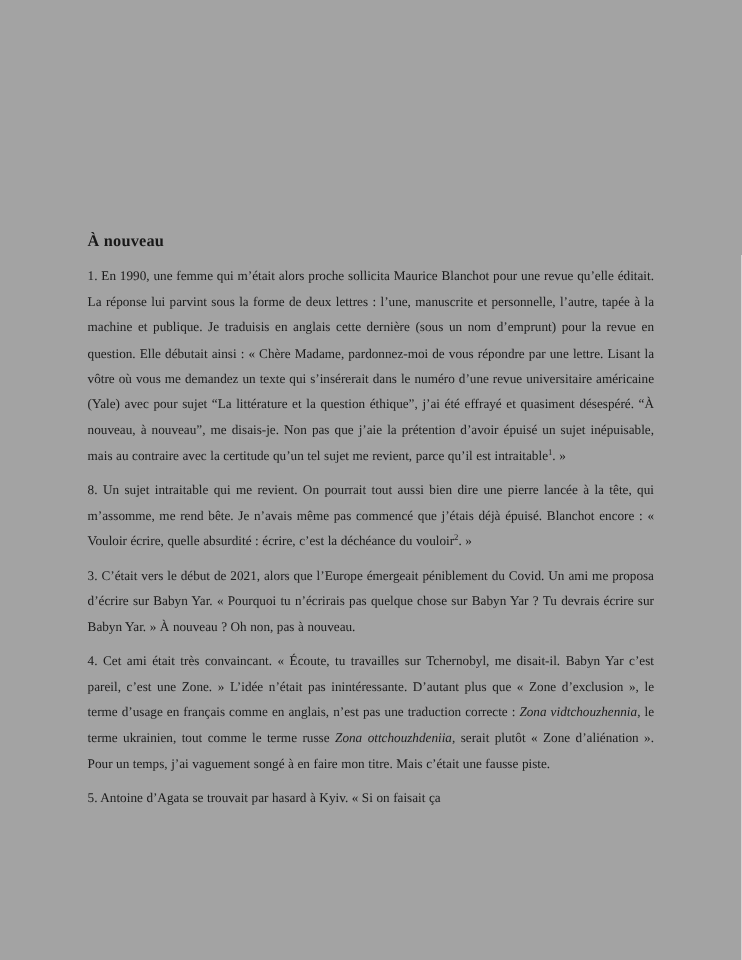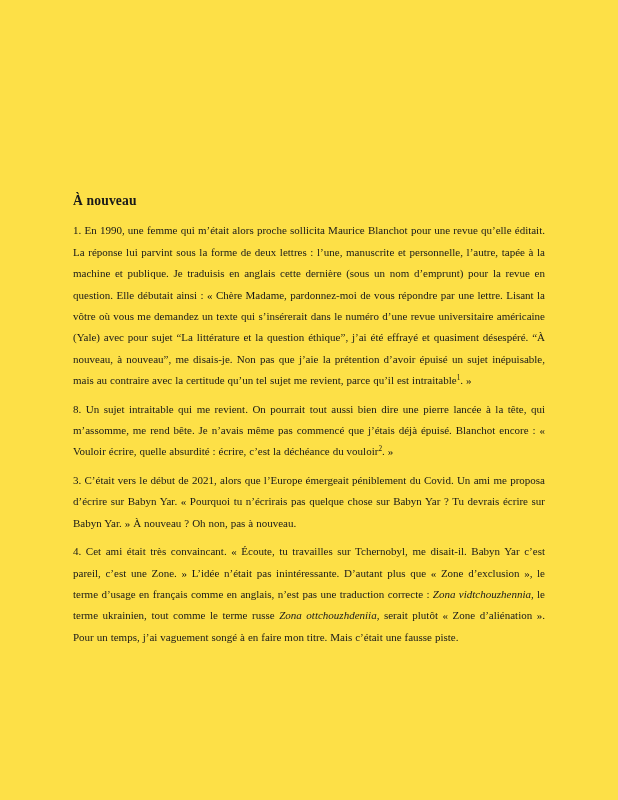--- a/index.html
+++ b/index.html
@@ -66,26 +66,27 @@
 
   sup.fn {
     font-size: 0.66em;
     line-height: 0;
     vertical-align: 0.52em;
   }
 </style>
 </head>
 <body style="color: rgb(25, 25, 25);">
 
-<div id="page" style="background: #fde047;">
+<div id="page" style="background: #a3a3a3;">
   <div id="text-column">
 
     <h1 id="chapter-title">À nouveau</h1>
 
     <div id="paragraphs">
         <p class="para"><span>1. En 1990, une femme qui m’était alors proche sollicita Maurice Blanchot pour une revue qu’elle éditait. La réponse lui parvint sous la forme de deux lettres : l’une, manuscrite et personnelle, l’autre, tapée à la machine et publique. Je traduisis en anglais cette dernière (sous un nom d’emprunt) pour la revue en question. Elle débutait ainsi : « Chère Madame, pardonnez-moi de vous répondre par une lettre. Lisant la vôtre où vous me demandez un texte qui s’insérerait dans le numéro d’une revue universitaire américaine (Yale) avec pour sujet “La littérature et la question éthique”, j’ai été effrayé et quasiment désespéré. “À nouveau, à nouveau”, me disais-je. Non pas que j’aie la prétention d’avoir épuisé un sujet inépuisable, mais au contraire avec la certitude qu’un tel sujet me revient, parce qu’il est intraitable</span><sup class="fn">1</sup><span>. »</span></p>
         <p class="para"><span>8. Un sujet intraitable qui me revient. On pourrait tout aussi bien dire une pierre lancée à la tête, qui m’assomme, me rend bête. Je n’avais même pas commencé que j’étais déjà épuisé. Blanchot encore : « Vouloir écrire, quelle absurdité : écrire, c’est la déchéance du vouloir</span><sup class="fn">2</sup><span>. »</span></p>
         <p class="para"><span>3. C’était vers le début de 2021, alors que l’Europe émergeait péniblement du Covid. Un ami me proposa d’écrire sur Babyn Yar. « Pourquoi tu n’écrirais pas quelque chose sur Babyn Yar ? Tu devrais écrire sur Babyn Yar. » À nouveau ? Oh non, pas à nouveau.</span></p>
         <p class="para"><span>4. Cet ami était très convaincant. « Écoute, tu travailles sur Tchernobyl, me disait-il. Babyn Yar c’est pareil, c’est une Zone. » L’idée n’était pas inintéressante. D’autant plus que « Zone d’exclusion », le terme d’usage en français comme en anglais, n’est pas une traduction correcte : </span><em class="it">Zona vidtchouzhennia</em><span>, le terme ukrainien, tout comme le terme russe </span><em class="it">Zona ottchouzhdeniia</em><span>, serait plutôt « Zone d’aliénation ». Pour un temps, j’ai vaguement songé à en faire mon titre. Mais c’était une fausse piste.</span></p>
+        <p class="para truncated"><span>5. Antoine d’Agata se trouvait par hasard à Kyiv. « Si on faisait ça</span></p>
       </div>
 
   </div>
 </div>
 
 </body></html>

